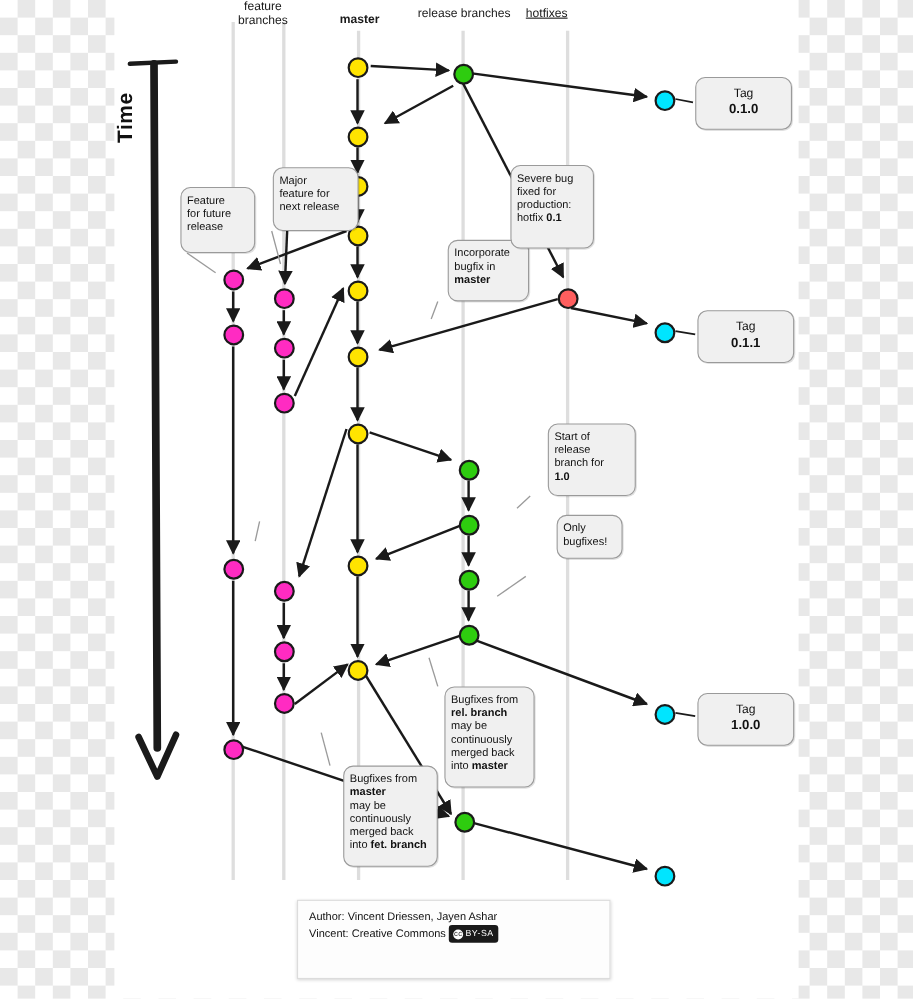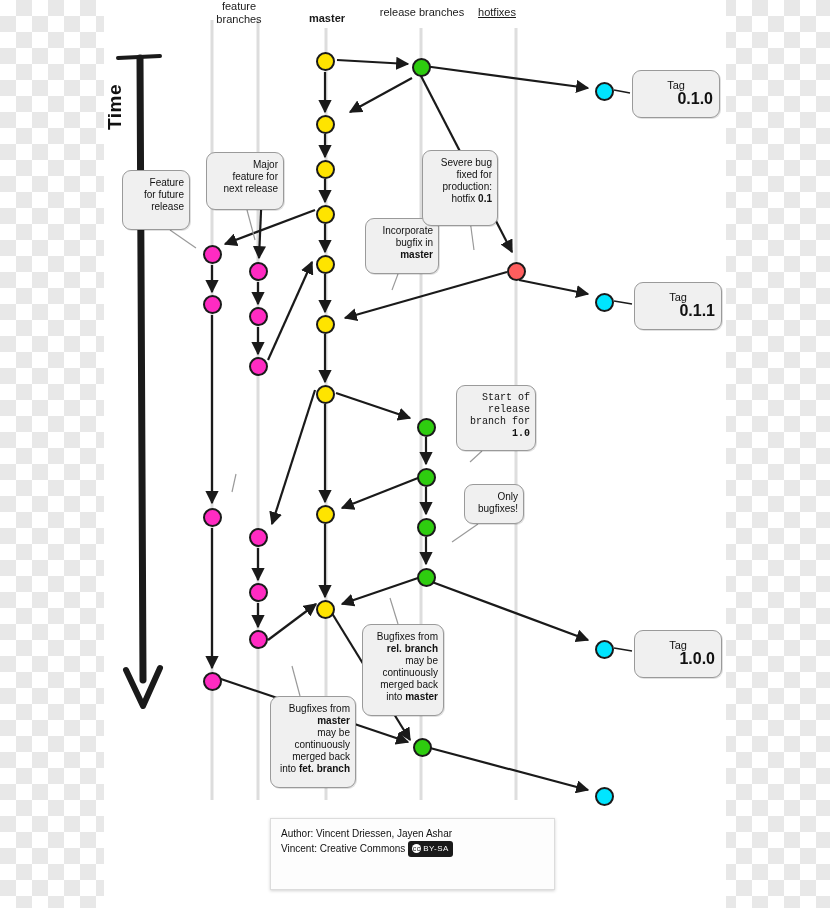--- a/index.html
+++ b/index.html
@@ -54,40 +54,41 @@
   .n-cyan   { background: #00e5ff; }
   .n-red    { background: #ff5e5e; }
   .callout {
     position: absolute;
     background: #f0f0f0;
     border: 1px solid #9a9a9a;
     border-radius: 9px;
     font-size: 10px;
     line-height: 12px;
     color: #111;
-    text-align: right;
+    text-align: left;
     padding: 6px 5px;
     box-sizing: border-box;
     box-shadow: 1px 1px 0 rgba(0,0,0,0.12);
+    margin-left: 42px;
   }
   .callout b { font-weight: bold; }
   .tagbox {
     position: absolute;
     background: #f0f0f0;
     border: 1px solid #9a9a9a;
     border-radius: 9px;
     font-size: 11px;
     line-height: 14px;
     color: #111;
     text-align: center;
     padding: 7px 6px;
     box-sizing: border-box;
     box-shadow: 1px 1px 0 rgba(0,0,0,0.12);
   }
-  .tagbox .tagnum { font-weight: bold; font-size: 16px; text-align: right; }
+  .tagbox .tagnum { font-weight: bold; font-size: 12px; }
   .time-label {
     position: absolute;
     font-size: 19px;
     font-weight: bold;
     color: #111;
     transform: rotate(-90deg);
     transform-origin: left top;
     letter-spacing: 0.5px;
   }
   .footer {
@@ -282,24 +283,24 @@
   </div>
   <div class="callout" style="left:206px; top:152px; width:78px; height:58px;">
     <span>Major<br>feature for<br>next release</span>
   </div>
   <div class="callout" style="left:365px; top:218px; width:74px; height:56px;">
     <span>Incorporate<br>bugfix in<br><b>master</b></span>
   </div>
   <div class="callout" style="left:422px; top:150px; width:76px; height:76px;">
     <span>Severe bug<br>fixed for<br>production:<br>hotfix <b>0.1</b></span>
   </div>
-  <div class="callout" style="left:456px; top:385px; width:80px; height:66px;font-family:Liberation Mono, monospace;">
+  <div class="callout" style="left:456px; top:385px; width:80px; height:66px;">
     <span>Start of<br>release<br>branch for<br><b>1.0</b></span>
   </div>
-  <div class="callout" style="left:464px; top:484px; width:60px; height:40px;">
+  <div class="callout" style="left:464px; top:468px; width:60px; height:40px;">
     <span>Only<br>bugfixes!</span>
   </div>
   <div class="callout" style="left:362px; top:624px; width:82px; height:92px;">
     <span>Bugfixes from<br><b>rel. branch</b><br>may be<br>continuously<br>merged back<br>into <b>master</b></span>
   </div>
   <div class="callout" style="left:270px; top:696px; width:86px; height:92px;">
     <span>Bugfixes from<br><b>master</b><br>may be<br>continuously<br>merged back<br>into <b>fet. branch</b></span>
   </div>
 
   <div class="tagbox" style="left:632px; top:70px; width:88px; height:48px;">

